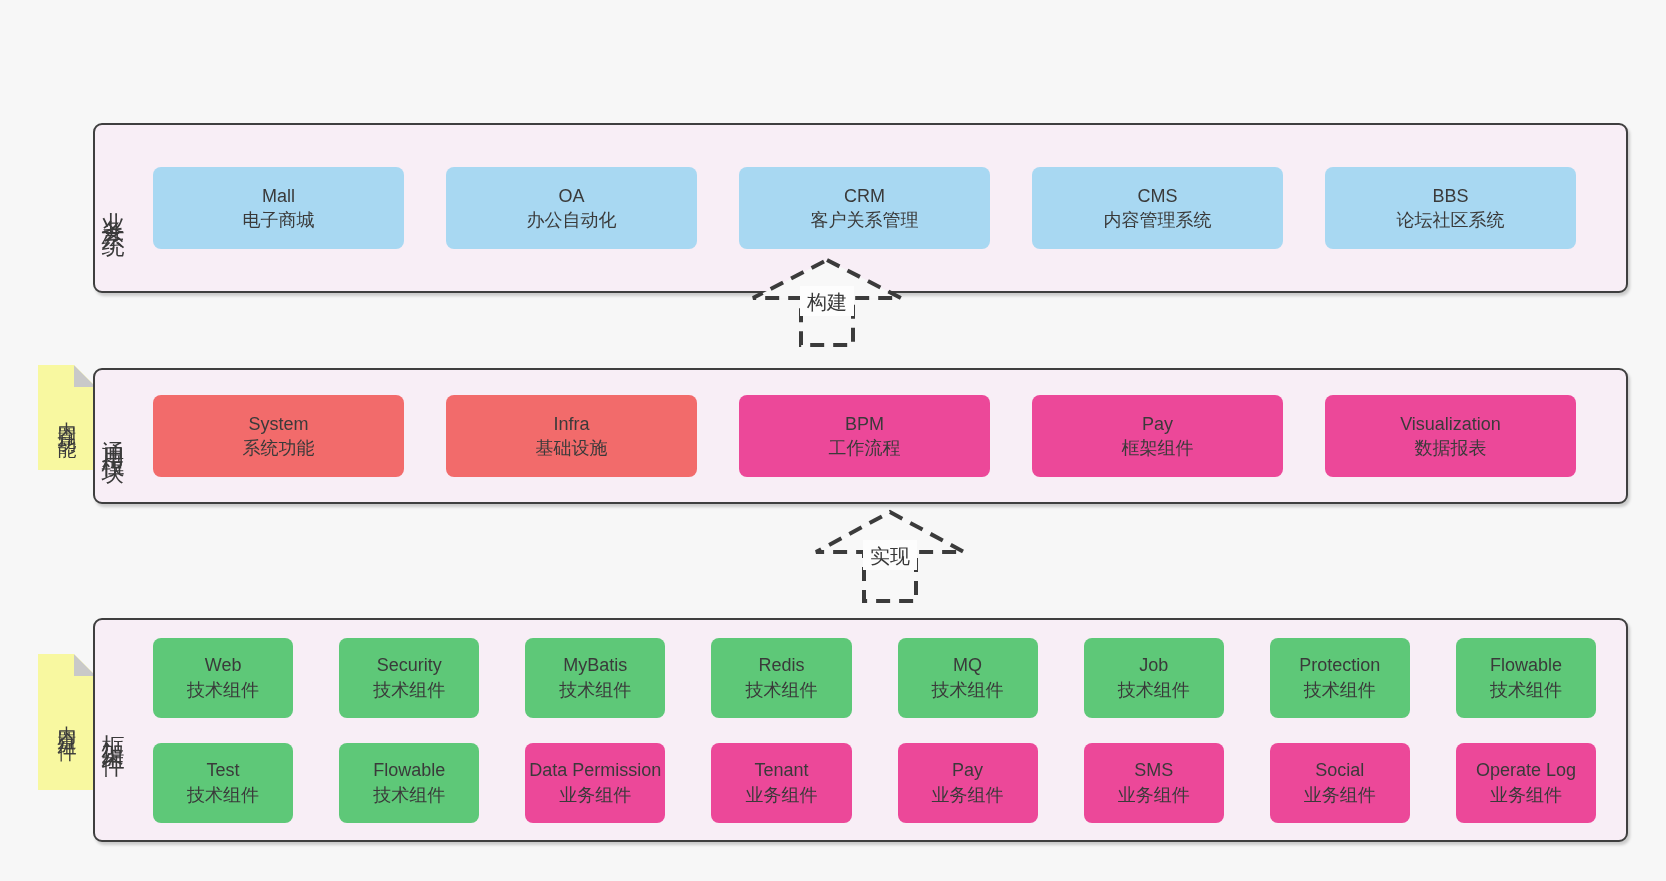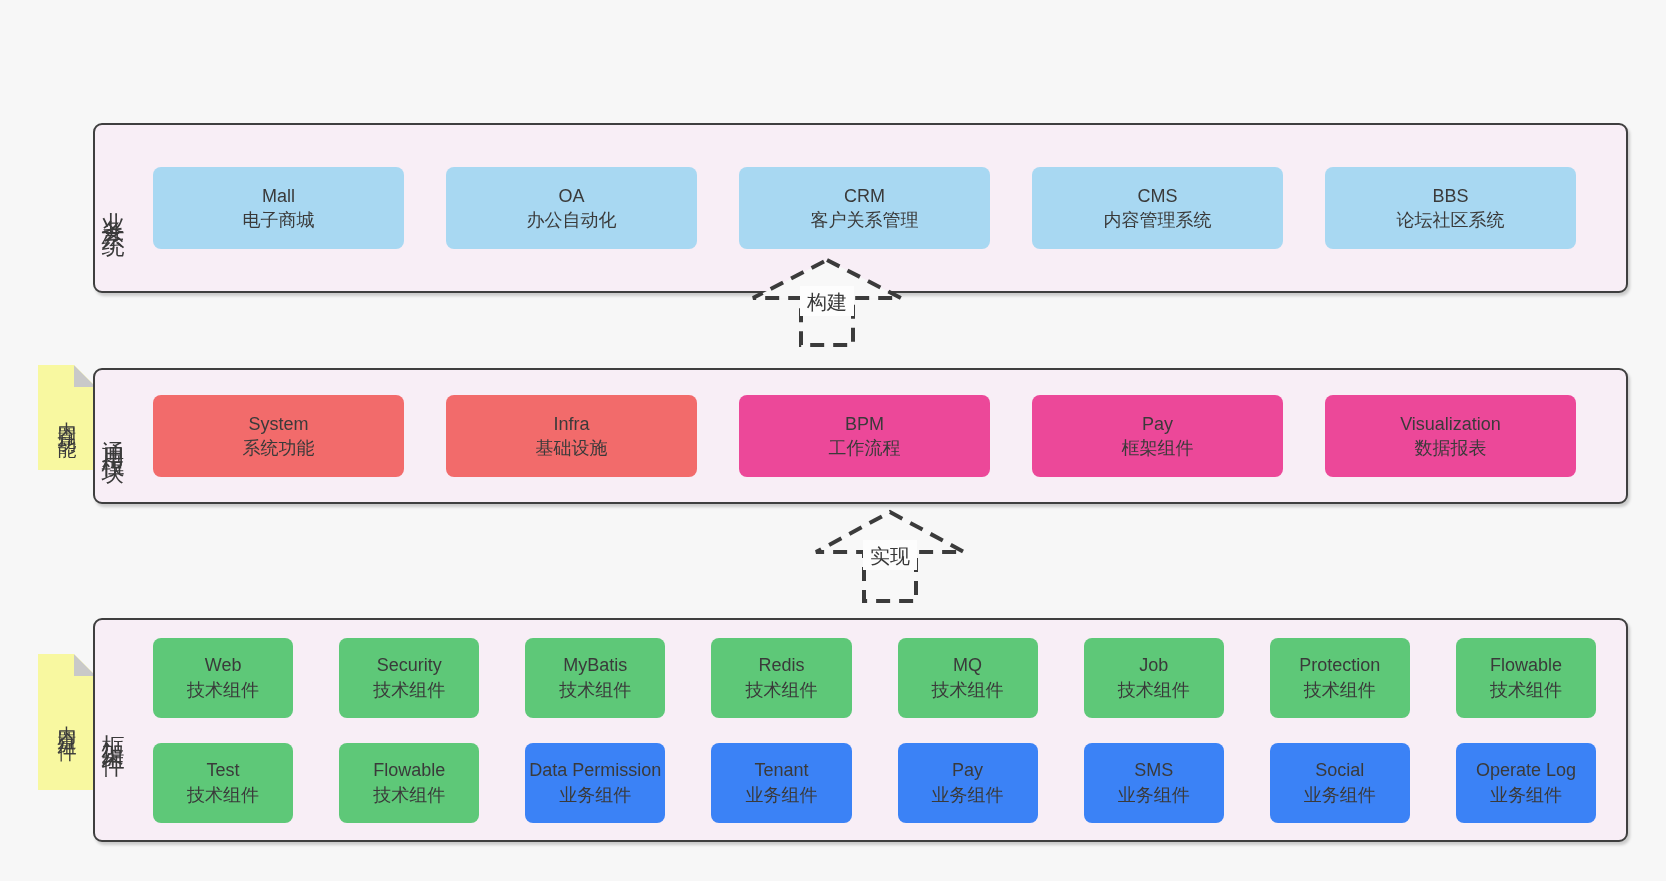--- a/index.html
+++ b/index.html
@@ -44,21 +44,21 @@
     flex:1;height:82px;border-radius:8px;
     display:flex;flex-direction:column;align-items:center;justify-content:center;
     text-align:center;font-size:18px;line-height:1.35;
   }
   #band-2 .box{height:80px;}
   .box .en,.box .zh{max-width:100%;}
   .blue{background:#a8d8f2;}
   .red{background:#f26b6b;align-items:center;}
   .pink{background:#ec4899;}
   .green{background:#5ec878;}
-  .lightgreen{background:#3b82f6;}
+  .lightgreen{background:#ec4899;}
   
   .note{
     position:absolute;left:38px;width:58px;
     background:#f8f8a0;
     z-index:1;
     display:flex;align-items:center;justify-content:center;
     clip-path:polygon(0 0, calc(100% - 22px) 0, 100% 22px, 100% 100%, 0 100%);
   }
   #note-0{top:365px;height:105px;}
   #note-1{top:654px;height:136px;}

